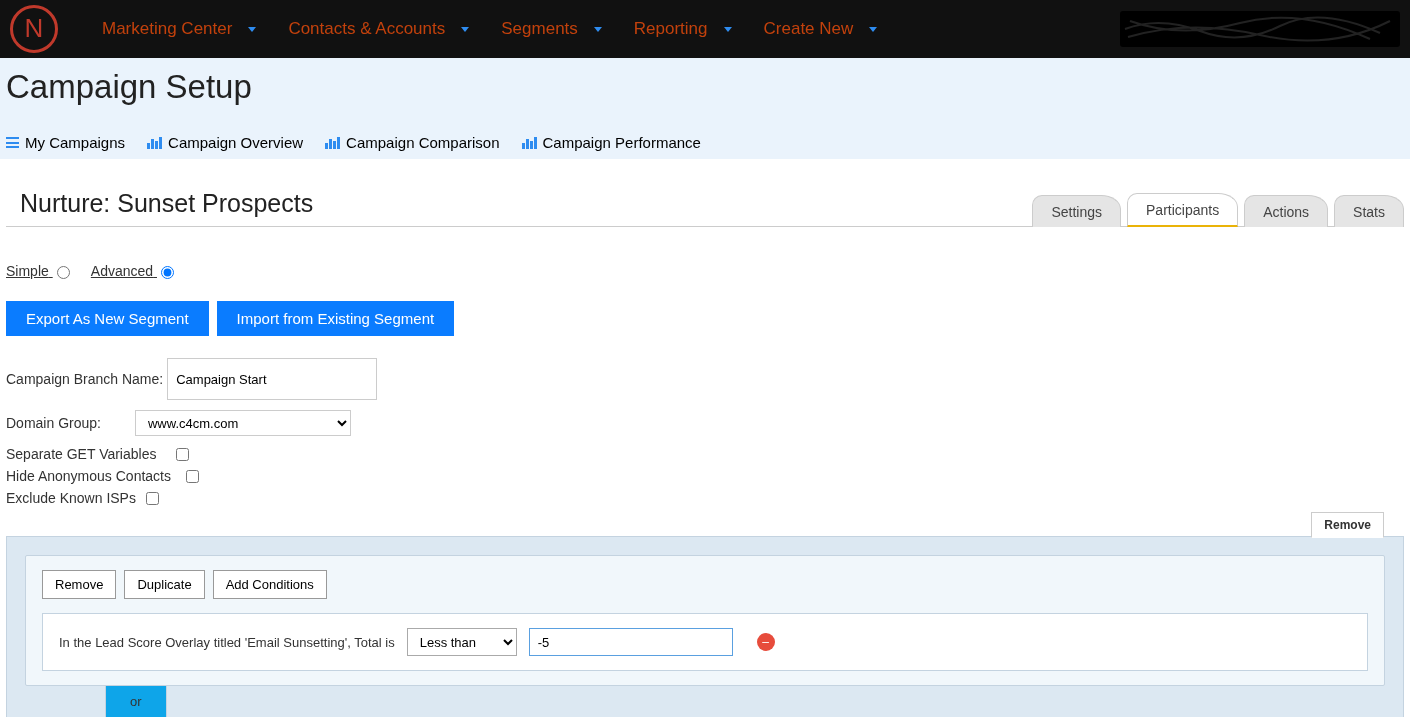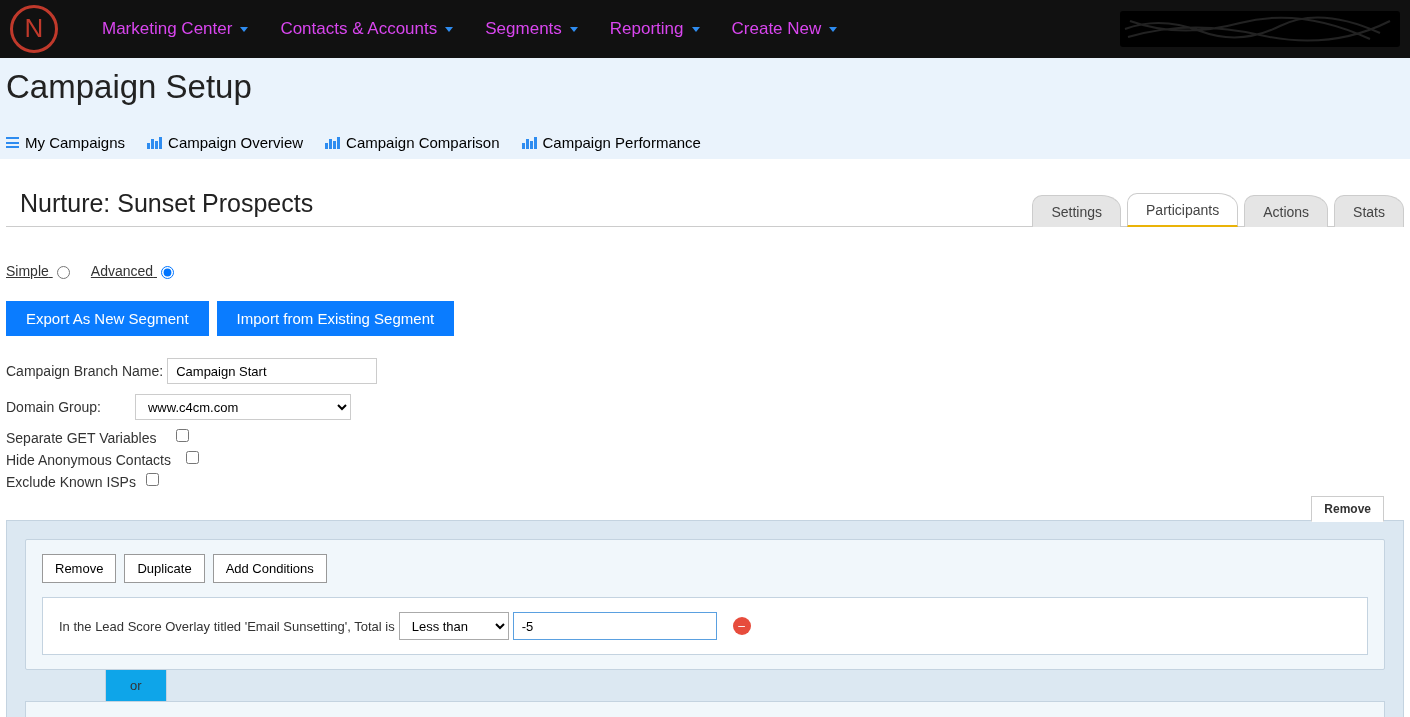--- a/index.html
+++ b/index.html
@@ -1,21 +1,21 @@
 <!DOCTYPE html>
 <html><head>
 <meta charset="utf-8">
 <style>
 * { box-sizing: border-box; margin: 0; padding: 0; }
 body { font-family: "Helvetica Neue", Helvetica, Arial, sans-serif; font-size: 14px; color: #333; background: #fff; width: 1410px; }
 .topnav { background: #111; height: 58px; display: flex; align-items: center; padding: 0 10px; }
 .logo { width: 48px; height: 48px; border-radius: 50%; border: 3px solid #c0392b; display: flex; align-items: center; justify-content: center; color: #c0392b; font-size: 26px; font-weight: 300; margin-right: 30px; position: relative; }
 .logo-text { transform: translateY(-1px); }
 .nav-items { display: flex; gap: 4px; }
-.nav-item { color: #d946ef; font-size: 17px; padding: 8px 14px; display: flex; align-items: center; gap: 8px; cursor: pointer; }
+.nav-item { color: #c2410c; font-size: 17px; padding: 8px 14px; display: flex; align-items: center; gap: 16px; cursor: pointer; }
 .caret { width: 0; height: 0; border-left: 4px solid transparent; border-right: 4px solid transparent; border-top: 5px solid #2e8cf0; }
 .user-area { margin-left: auto; width: 280px; height: 36px; background: #000; border-radius: 3px; position: relative; overflow: hidden; }
 .scribble { position: absolute; inset: 0; }
 .scribble path { stroke: #222; stroke-width: 2; fill: none; }
 .subheader { background: #eaf3fc; padding: 10px 6px 8px; display: flex; align-items: baseline; gap: 28px; flex-direction: column; }
 .page-title { font-size: 33px; font-weight: 300; color: #222; margin-right: 10px; }
 .subnav { display: flex; gap: 22px; align-items: center; }
 .subnav-link { color: #000000; font-size: 15px; display: flex; align-items: center; gap: 6px; cursor: pointer; }
 .icon-lines { display: inline-block; width: 13px; height: 11px; border-top: 2px solid #2e8cf0; border-bottom: 2px solid #2e8cf0; position: relative; }
 .icon-lines::before { content: ""; position: absolute; top: 3px; left: 0; right: 0; border-top: 2px solid #2e8cf0; }
@@ -32,32 +32,32 @@
 .tab { background: #e5e5e5; color: #444; font-size: 14px; padding: 8px 18px 7px; border-top-left-radius: 10px; border-top-right-radius: 20px 14px; border: 1px solid #ccc; border-bottom: none; cursor: pointer; position: relative; bottom: -1px; }
 .tab.active { background: #fff; border-bottom: 2px solid #eab308; }
 .mode-row { margin-bottom: 22px; }
 .mode-row label { margin-right: 18px; font-size: 14px; text-decoration: underline; }
 .mode-row input[type=radio] { margin-left: 4px; vertical-align: middle; }
 .btn-row { display: flex; gap: 8px; margin-bottom: 22px; }
 .btn-primary { background: #0a7cff; color: #fff; border: none; padding: 9px 20px; font-size: 15px; cursor: pointer; }
 .form-row { display: flex; align-items: center; gap: 4px; margin-bottom: 10px; font-size: 14px; }
 .form-row label { min-width: 150px; }
 .form-row.tight label { min-width: auto; margin-right: 30px; }
-.text-input { border: 1px solid #ccc; padding: 12px 8px; font-size: 13px; width: 210px; height: 17px; }
+.text-input { border: 1px solid #ccc; padding: 20px 8px; font-size: 13px; width: 210px; height: 17px; }
 .select { border: 1px solid #ccc; padding: 3px 8px; font-size: 13px; width: 216px; height: 26px; background: #fff; }
-.checkbox-row { display: flex; align-items: flex-start; margin-bottom: 6px; font-size: 14px; }
+.checkbox-row { display: flex; align-items: flex-end; margin-bottom: 6px; font-size: 14px; }
 .checkbox-row label { width: 170px; }
 .checkbox-row input { transform: translateY(-1px); }
 .rule-wrapper { margin-top: 30px; position: relative; }
 .remove-tab { position: absolute; right: 20px; top: -24px; background: #fff; border: 1px solid #ccc; border-bottom: 1px solid #fff; padding: 5px 12px; font-size: 12px; font-weight: bold; z-index: 2; cursor: pointer; }
 .rule-outer { background: #dce8f2; border: 1px solid #c4d3e0; padding: 18px; }
 .rule-inner { background: #f1f7fb; border: 1px solid #c4d3e0; padding: 14px 16px; border-radius: 2px; }
 .inner-btn-row { display: flex; gap: 8px; margin-bottom: 14px; }
 .btn-secondary { background: #fff; border: 1px solid #999; padding: 6px 12px; font-size: 13px; cursor: pointer; }
-.condition-box { background: #fff; border: 1px solid #c4d3e0; padding: 14px 16px; display: flex; align-items: center; gap: 4px; font-size: 13px; }
+.condition-box { background: #fff; border: 1px solid #c4d3e0; padding: 14px 16px; display: flex; align-items: center; gap: 12px; font-size: 13px; }
 .cond-select { border: 1px solid #aaa; padding: 4px 8px; font-size: 13px; width: 110px; height: 28px; background: #fff; }
 .cond-number { border: 1px solid #5aa0e0; padding: 4px 8px; font-size: 13px; width: 204px; height: 28px; outline: none; }
 .remove-circle { width: 18px; height: 18px; border-radius: 50%; background: #e74c3c; color: #fff; display: flex; align-items: center; justify-content: center; font-size: 12px; line-height: 1; cursor: pointer; margin-left: 12px; }
 .or-row { display: flex; align-items: stretch; margin-top: 0; }
 .or-left { width: 80px; background: #dce8f2; }
 .or-tab { background: #0ea5e9; border: 1px solid #c4d3e0; border-top: none; border-bottom: none; padding: 8px 24px; font-size: 13px; }
 .or-right { flex: 1; background: #dce8f2; }
 .add-or-box { background: #f1f7fb; border: 1px solid #c4d3e0; margin-top: 0; padding: 16px 60px; font-size: 14px; font-weight: bold; cursor: pointer; }
 </style>
 </head>

